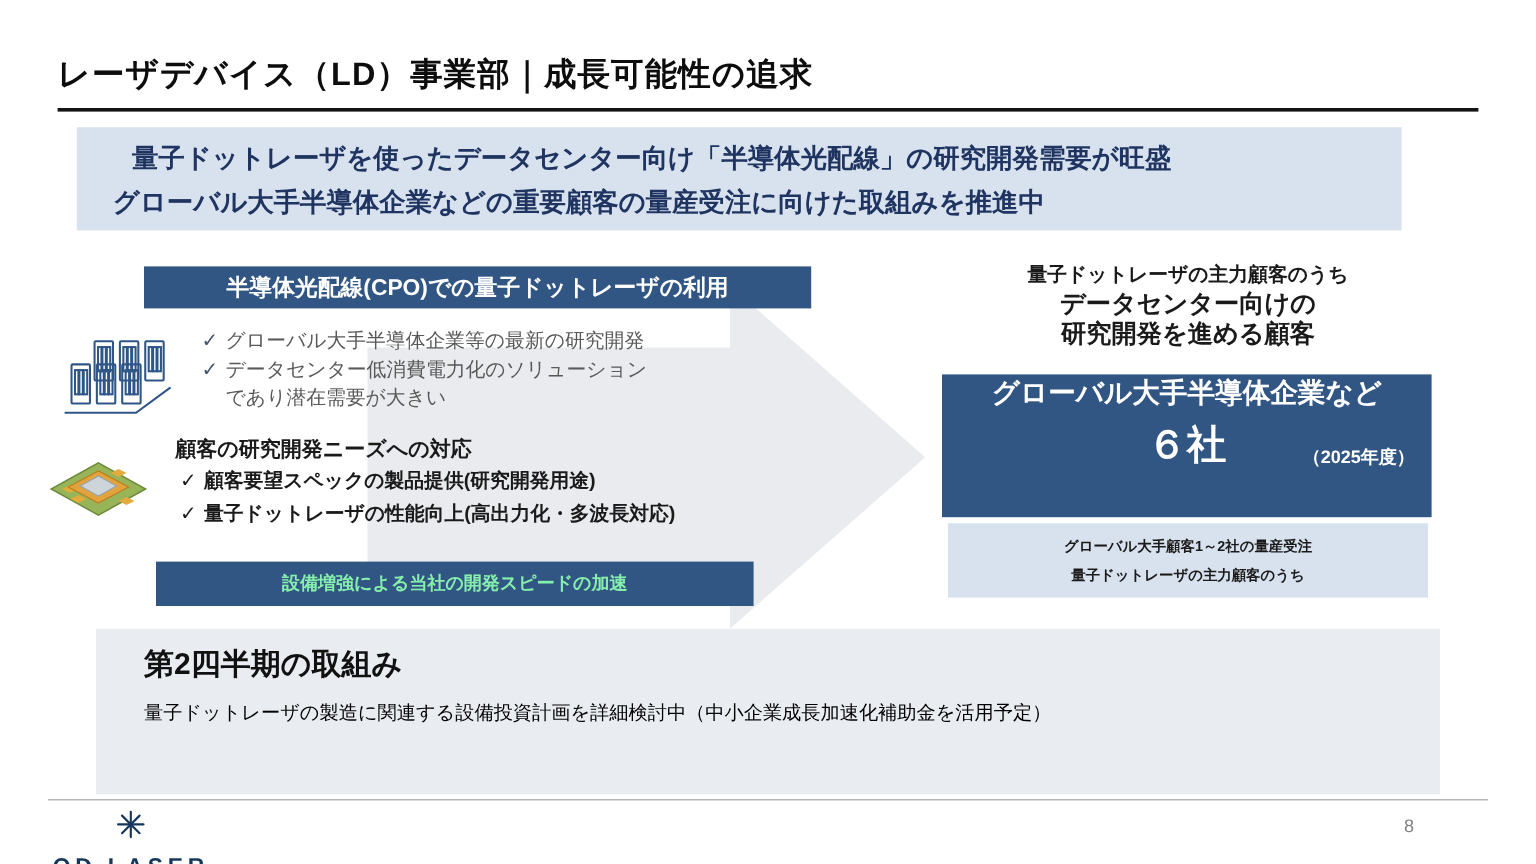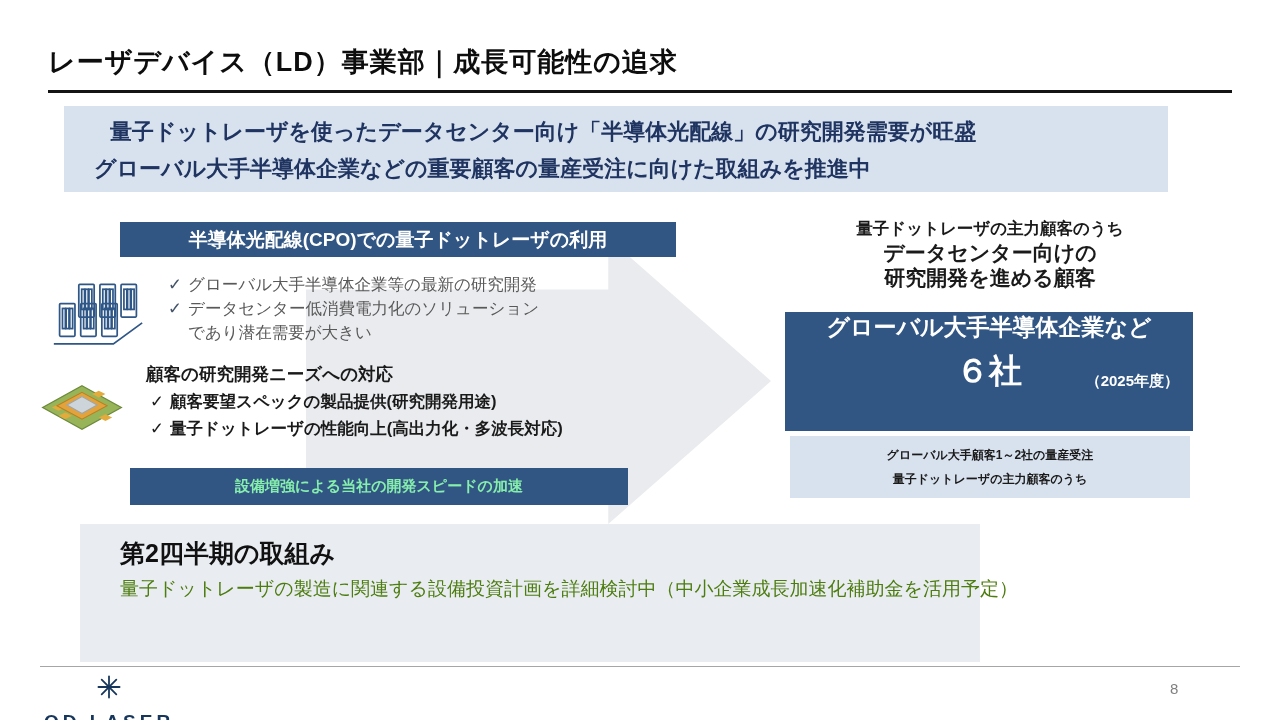--- a/index.html
+++ b/index.html
@@ -60,23 +60,23 @@
   .bb1 { margin-top: 0; text-align: center; font-size: 23px; font-weight: bold; }
   .bb2 { position: relative; text-align: center; font-size: 33px; font-weight: bold; margin-top: 6px; }
   .bb-year { position: absolute; right: 14px; bottom: 3px; font-size: 15px; font-weight: bold; }
   .note-box {
     left: 790px; top: 436px; width: 400px; height: 62px; background: #d8e1ee;
     display: flex; flex-direction: column; justify-content: center;
   }
   .note-box p { margin: 0; text-align: center; font-size: 12px; font-weight: bold; color: #1a1a1a; line-height: 24px; }
 
   
-  .bottom-box { left: 80px; top: 524px; width: 900px; height: 138px; background: #e9edf2; }
+  .bottom-box { left: 80px; top: 524px; width: 1120px; height: 138px; background: #e9edf2; }
   .bottom-box h2 { margin: 13px 0 6px 40px; font-size: 25px; font-weight: bold; color: #111111; }
-  .bottom-box p { margin: 0 48px 0 40px; width: 1050px; font-size: 19px; color: #4d7c0f; line-height: 26px; }
+  .bottom-box p { margin: 0 48px 0 40px; width: 1050px; font-size: 16px; color: #000000; line-height: 38px; }
 
   
   .footer-rule { left: 40px; top: 666px; width: 1200px; height: 1px; background: #a6a6a6; }
   .logo { left: 44px; top: 674px; display: flex; align-items: center; gap: 7px; flex-direction: column; }
   .logo-text { font-size: 19px; letter-spacing: 4px; color: #16365c; font-weight: 600; }
   .page-number { left: 1170px; top: 680px; font-size: 15px; color: #808080; }
 </style>
 </head>
 <body>
 

